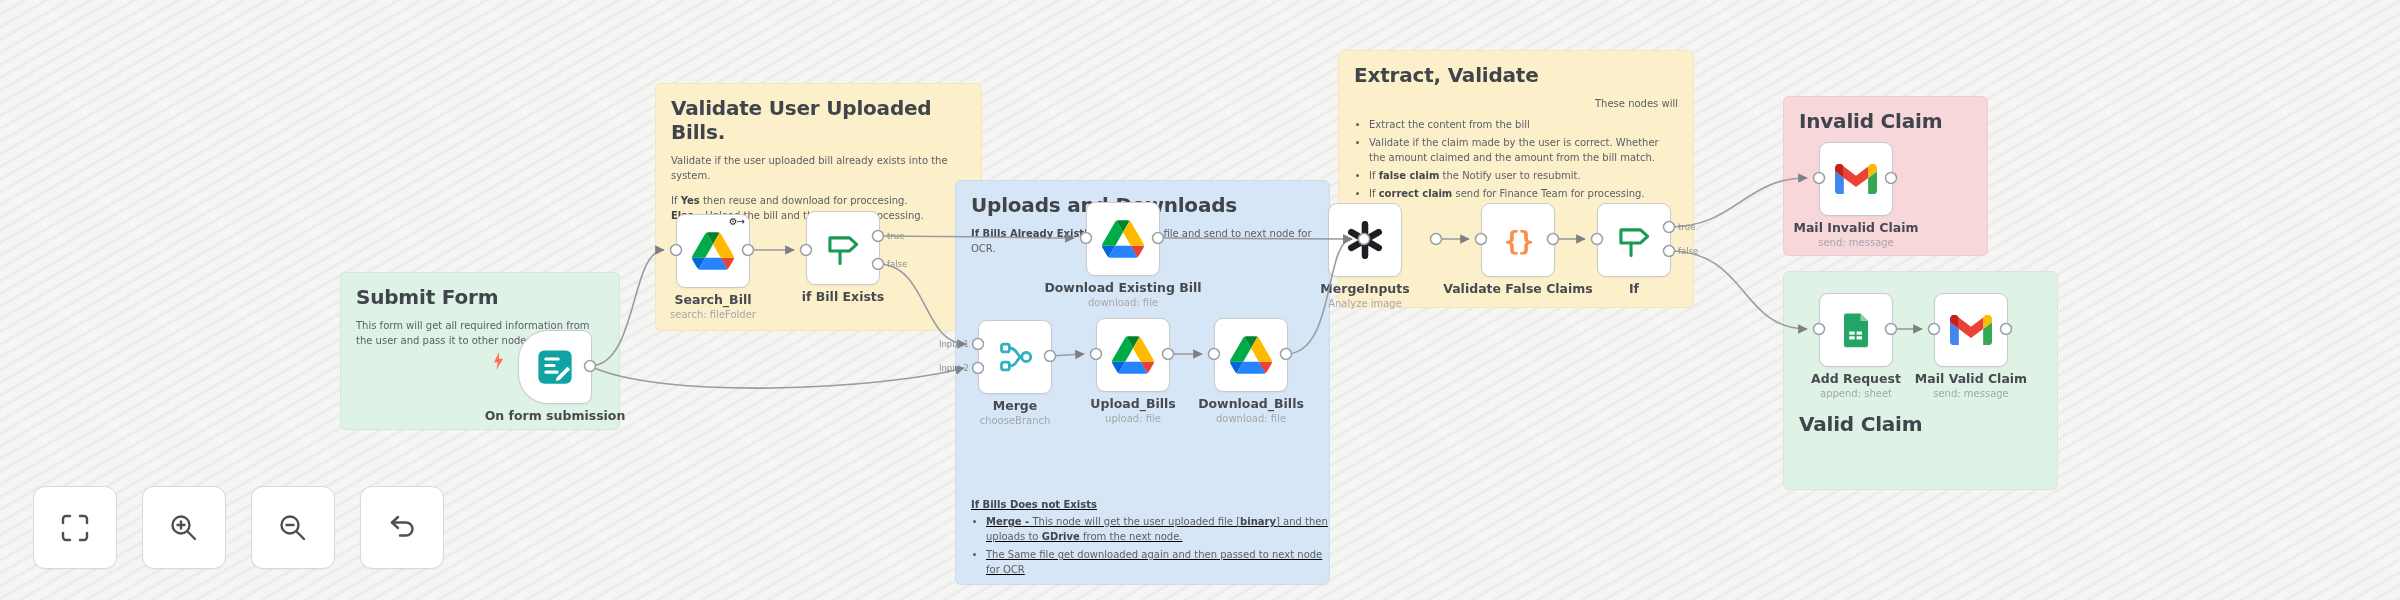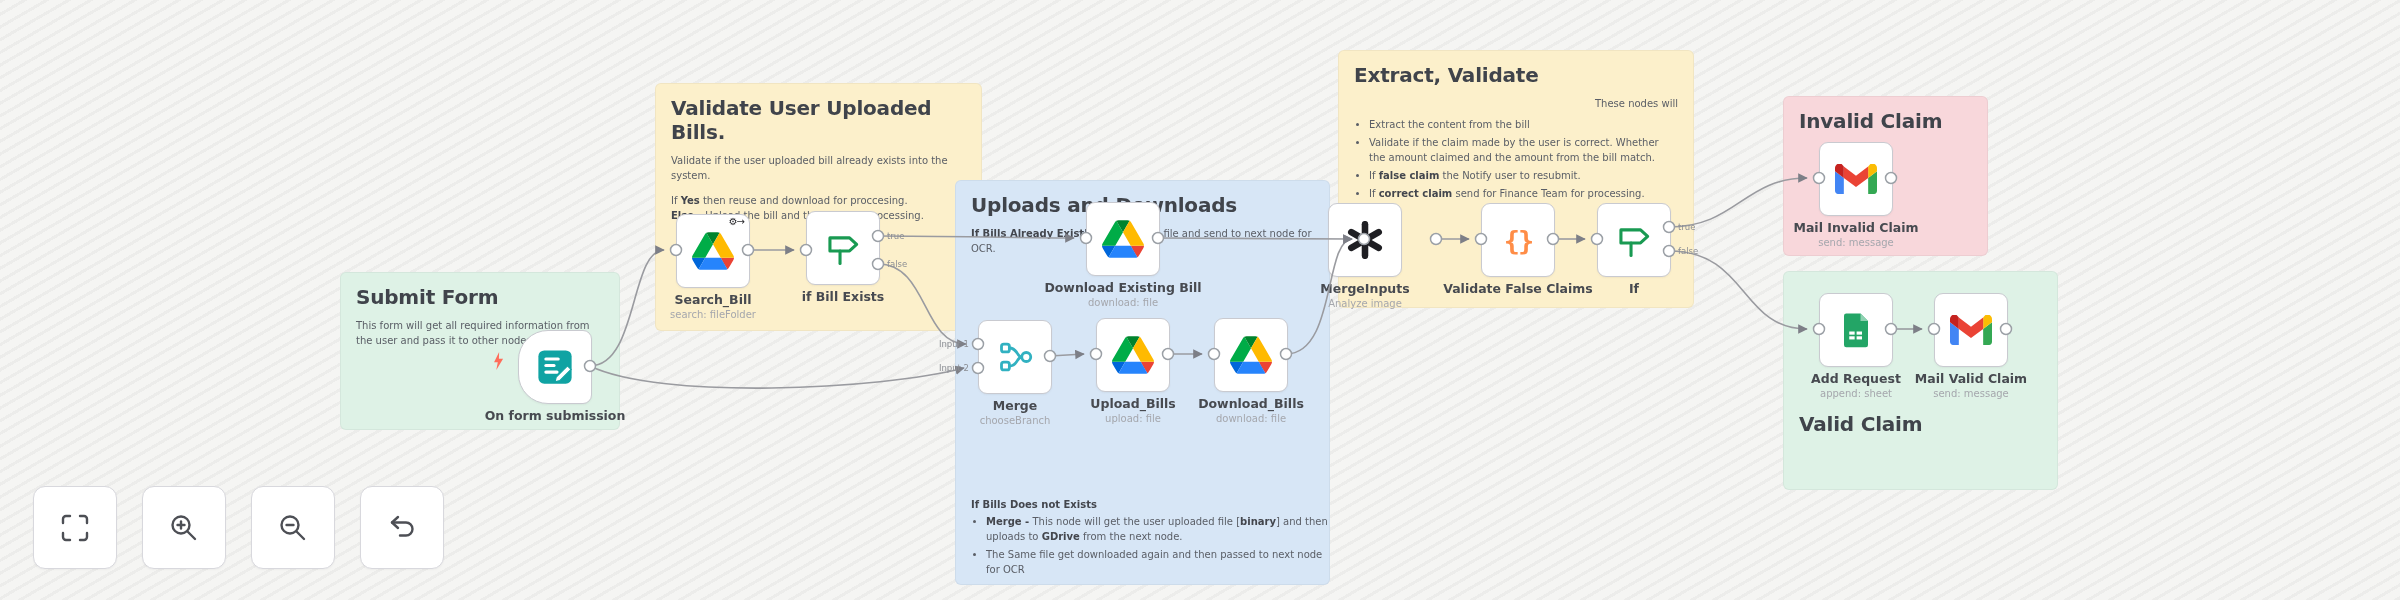--- a/index.html
+++ b/index.html
@@ -13,21 +13,21 @@
   .note{position:absolute;border-radius:6px;box-sizing:border-box;padding:12px 15px;border:1px solid rgba(0,0,0,0.045);}
   .note-yellow{background:#fcf0cb;}
   .note-green{background:#def2e6;}
   .note-blue{background:#d7e6f6;margin-top:38px;}
   .note-pink{background:#f8d7db;}
   .note h1{margin:0 0 9px 0;font-size:20px;font-weight:700;color:#40444b;letter-spacing:-0.2px;}
   .note p{margin:0 0 10px 0;font-size:10px;line-height:1.5;color:#5a5e66;}
   .note b{color:#43464d;}
   .note ul{margin:4px 0 0 0;padding-left:15px;font-size:10px;line-height:1.5;color:#5a5e66;}
   .note ul li{margin-bottom:3px;}
-  .note-bottom-sec{position:absolute;left:15px;right:0;top:318px;}
+  .note-bottom-sec{position:absolute;left:15px;right:0;top:318px;text-decoration:underline;}
   .note-bottom-sec .sec-h{font-size:10px;font-weight:700;color:#43464d;margin-bottom:4px;}
   .valid-claim-block{position:absolute;left:15px;right:15px;top:140px;}
   .valid-claim-block h1{margin-bottom:4px;}
   
   .node{position:absolute;width:72px;height:72px;background:#ffffff;border:1.6px solid #c9cad0;
         border-radius:9px;display:flex;align-items:center;justify-content:center;
         box-shadow:0 1px 2px rgba(68,68,68,0.06);}
   .node.trigger{border-radius:30px 9px 9px 30px;}
   .node .nlabel{position:absolute;top:77px;left:50%;transform:translateX(-50%);white-space:nowrap;
         font-size:12.5px;font-weight:700;color:#474a50;text-align:center;}

